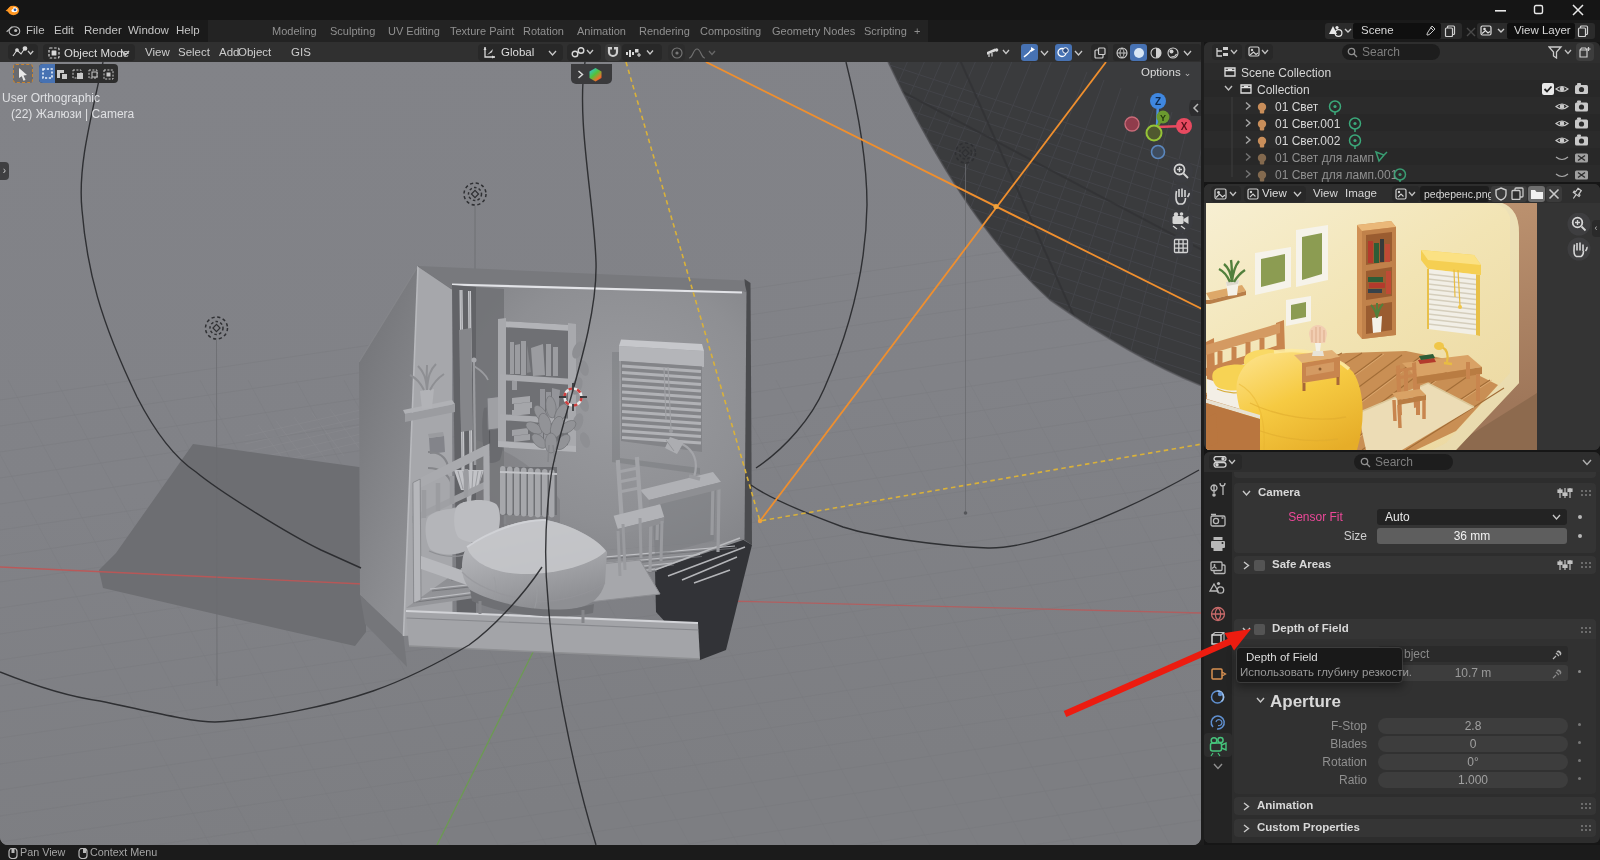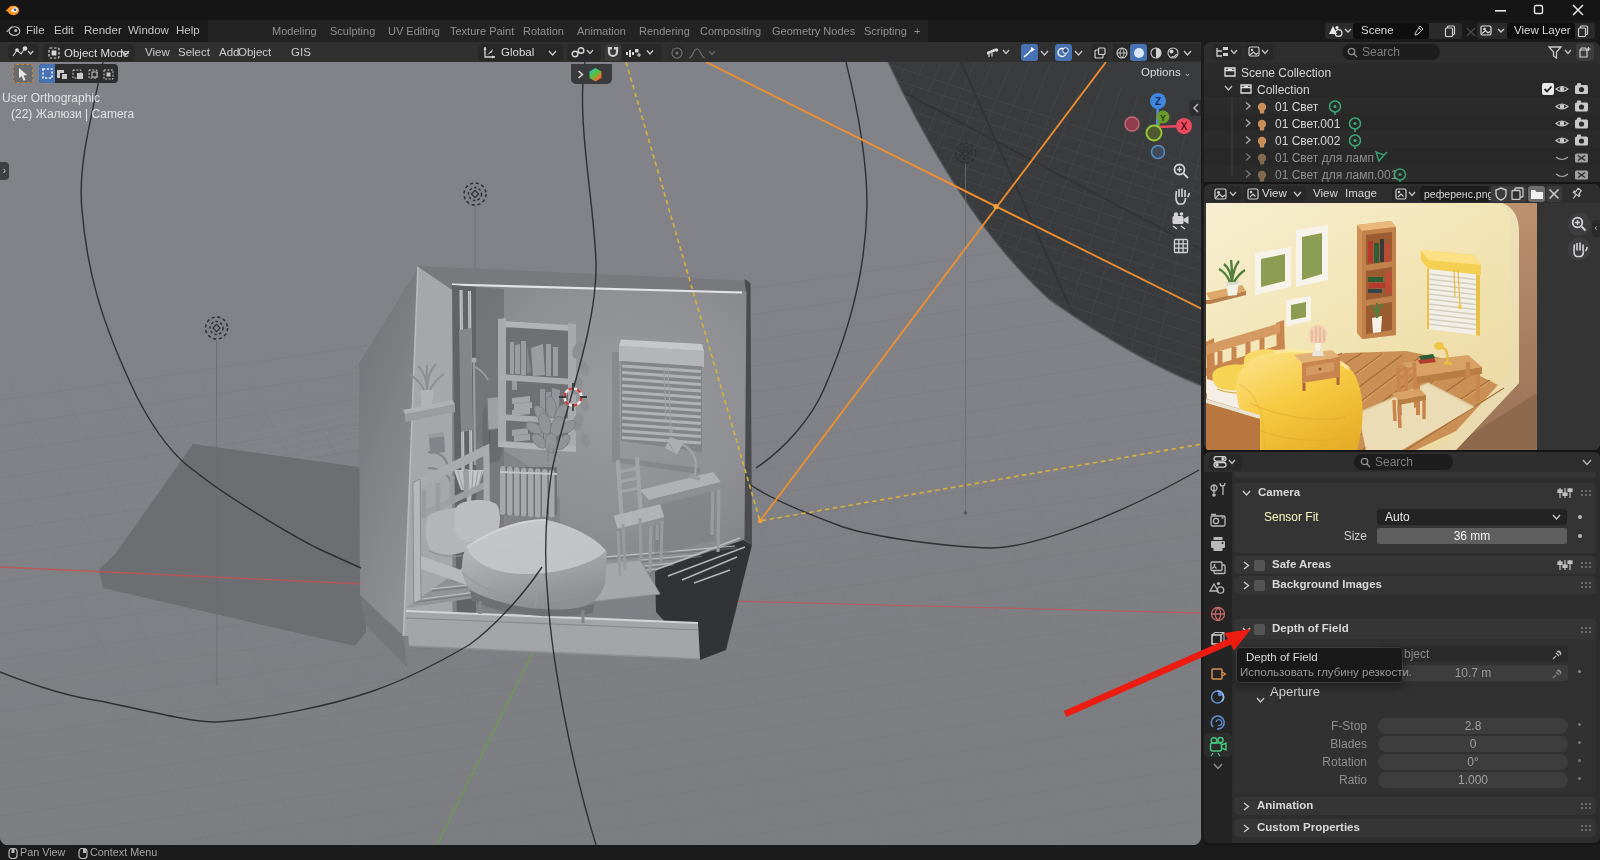--- a/index.html
+++ b/index.html
@@ -69,21 +69,21 @@
     <div class="wtab" style="left:864px">Scripting</div>
     <div class="wtab" style="left:914px">+</div>
 
     <div class="abs" style="left:1325px;top:3px;width:137px;height:16px;background:#2b2b2b;border-radius:3px">
       <svg class="abs" style="left:3px;top:2px" width="24" height="12" viewBox="0 0 24 12">
         <path d="M5 1 L9 9 L1 9 Z" fill="#e8e8e8"></path>
         <circle cx="10.5" cy="8" r="3.4" fill="none" stroke="#e8e8e8" stroke-width="1.2"></circle>
         <circle cx="9" cy="2.5" r="1.6" fill="#e8e8e8"></circle>
         <path d="M17 4 l3 3 l3 -3" stroke="#cccccc" stroke-width="1.4" fill="none"></path>
       </svg>
-      <div class="abs" style="left:28px;top:0;width:76px;height:16px;background:#0f0f0f;border-radius:2px;color:#d8d8d8;font-size:11.5px;padding:1px 0 0 8px">Scene
+      <div class="abs" style="left:28px;top:0;width:88px;height:16px;background:#0f0f0f;border-radius:2px;color:#d8d8d8;font-size:11.5px;padding:1px 0 0 8px">Scene
         <svg class="abs" style="right:4px;top:2px" width="12" height="12" viewBox="0 0 12 12">
             <path d="M7 1 L10 4 L5 9 L3 10 L2 10 L2 9 L3 7 Z M5.5 2.5 L9 6" stroke="#c9c9c9" stroke-width="1" fill="none"></path>
           </svg>
       </div>
       <svg class="abs" style="left:119px;top:2px" width="13" height="12" viewBox="0 0 13 12">
         <rect x="3.5" y="1" width="7" height="8.5" rx="1" fill="none" stroke="#d0d0d0" stroke-width="1.2"></rect>
         <rect x="1.5" y="3" width="7" height="8.5" rx="1" fill="#2b2b2b" stroke="#d0d0d0" stroke-width="1.2"></rect>
       </svg>
     </div>
     <div class="abs" style="left:1340px;top:19px;width:120px;height:3px;background:#0f0f0f;opacity:0"></div>
@@ -1157,21 +1157,21 @@
         <svg class="abs" style="left:346px;top:6px" width="14" height="9" viewBox="0 0 14 9">
             <g fill="#7a7a7a">
               <circle cx="2" cy="2" r="1.1"></circle>
               <circle cx="6" cy="2" r="1.1"></circle>
               <circle cx="10" cy="2" r="1.1"></circle>
               <circle cx="2" cy="6" r="1.1"></circle>
               <circle cx="6" cy="6" r="1.1"></circle>
               <circle cx="10" cy="6" r="1.1"></circle>
             </g>
           </svg>
-        <div class="abs" style="left:30px;top:27px;width:103px;text-align:left;color:#fef9c3">Sensor Fit</div>
+        <div class="abs" style="left:30px;top:27px;width:103px;text-align:center;color:#ec4899">Sensor Fit</div>
         <div class="abs" style="left:143px;top:26px;width:190px;height:16px;background:#232323;border-radius:3px;padding:1px 0 0 8px;color:#e8e8e8">Auto
           <svg class="abs" style="right:6px;top:5px" width="9" height="7" viewBox="0 0 9 7">
               <path d="M1 1 l3.5 4 l3.5 -4" stroke="#c8c8c8" stroke-width="1.3" fill="none"></path>
             </svg>
         </div>
         <div class="abs" style="left:344px;top:32px;width:4px;height:4px;background:#b8b8b8;border-radius:50%"></div>
         <div class="abs" style="left:60px;top:46px;width:73px;text-align:right;color:#cfcfcf">Size</div>
         <div class="abs" style="left:143px;top:45px;width:190px;height:16px;background:#5e5e5e;border-radius:3px;text-align:center;padding-top:1px;color:#f2f2f2">36 mm</div>
         <div class="abs" style="left:344px;top:51px;width:4px;height:4px;background:#b8b8b8;border-radius:50%"></div>
       </div>
@@ -1195,37 +1195,20 @@
               <circle cx="2" cy="2" r="1.1"></circle>
               <circle cx="6" cy="2" r="1.1"></circle>
               <circle cx="10" cy="2" r="1.1"></circle>
               <circle cx="2" cy="6" r="1.1"></circle>
               <circle cx="6" cy="6" r="1.1"></circle>
               <circle cx="10" cy="6" r="1.1"></circle>
             </g>
           </svg>
       </div>
 
-      <div class="abs" style="left:30px;top:124px;width:362px;height:18px;background:#353535;border-radius:4px">
-        <svg class="abs" style="left:9px;top:5px" width="7" height="9" viewBox="0 0 7 9">
-            <path d="M1 1 l4.5 3.5 L1 8" stroke="#c8c8c8" stroke-width="1.4" fill="none"></path>
-          </svg>
-        <div class="abs" style="left:20px;top:3.5px;width:11px;height:11px;background:#545454;border-radius:2px"></div>
-        <div class="abs" style="left:38px;top:2px;font-weight:bold;font-size:11.5px">Background Images</div>
-        <svg class="abs" style="left:346px;top:5px" width="14" height="9" viewBox="0 0 14 9">
-            <g fill="#7a7a7a">
-              <circle cx="2" cy="2" r="1.1"></circle>
-              <circle cx="6" cy="2" r="1.1"></circle>
-              <circle cx="10" cy="2" r="1.1"></circle>
-              <circle cx="2" cy="6" r="1.1"></circle>
-              <circle cx="6" cy="6" r="1.1"></circle>
-              <circle cx="10" cy="6" r="1.1"></circle>
-            </g>
-          </svg>
-      </div>
 
 
       <div class="abs" style="left:30px;top:167px;width:362px;height:175px;background:#313131;border-radius:4px">
         <div class="abs" style="left:0;top:0;width:362px;height:20px;background:#353535;border-radius:4px 4px 0 0"></div>
         <svg class="abs" style="left:8px;top:7px" width="9" height="8" viewBox="0 0 9 8">
             <path d="M1 2 l3.5 4 l3.5 -4" stroke="#c8c8c8" stroke-width="1.4" fill="none"></path>
           </svg>
         <div class="abs" style="left:20px;top:4.5px;width:11px;height:11px;background:#545454;border-radius:2px"></div>
         <div class="abs" style="left:38px;top:3px;font-weight:bold;font-size:11.5px">Depth of Field</div>
         <svg class="abs" style="left:346px;top:7px" width="14" height="9" viewBox="0 0 14 9">
@@ -1248,21 +1231,21 @@
         <div class="abs" style="left:144px;top:46px;width:190px;height:16px;background:#3d3d3d;border-radius:3px;color:#9a9a9a;text-align:center;padding-top:1px">10.7 m
           <svg class="abs" style="right:5px;top:3px" width="11" height="11" viewBox="0 0 11 11">
               <path d="M1 10 L4 7 M4 4 L7 7 M6 2 l3 3 M5 3 a2 2 0 0 1 3 3" stroke="#888888" stroke-width="1.2" fill="none"></path>
             </svg>
         </div>
         <div class="abs" style="left:344px;top:51px;width:3px;height:3px;background:#8a8a8a;border-radius:50%"></div>
 
         <svg class="abs" style="left:22px;top:77px" width="9" height="8" viewBox="0 0 9 8">
             <path d="M1 2 l3.5 4 l3.5 -4" stroke="#c8c8c8" stroke-width="1.4" fill="none"></path>
           </svg>
-        <div class="abs" style="left:36px;top:65px;font-weight:normal;font-size:13px">Aperture</div>
+        <div class="abs" style="left:36px;top:73px;font-weight:bold;font-size:17px">Aperture</div>
         <div class="abs" style="left:30px;top:100px;width:103px;text-align:right;color:#8f8f8f">F-Stop</div>
         <div class="abs" style="left:144px;top:99px;width:190px;height:16px;background:#3d3d3d;border-radius:8px;color:#a0a0a0;text-align:center;padding-top:1px">2.8</div>
         <div class="abs" style="left:30px;top:118px;width:103px;text-align:right;color:#8f8f8f">Blades</div>
         <div class="abs" style="left:144px;top:117px;width:190px;height:16px;background:#3d3d3d;border-radius:8px;color:#a0a0a0;text-align:center;padding-top:1px">0</div>
         <div class="abs" style="left:30px;top:136px;width:103px;text-align:right;color:#8f8f8f">Rotation</div>
         <div class="abs" style="left:144px;top:135px;width:190px;height:16px;background:#3d3d3d;border-radius:8px;color:#a0a0a0;text-align:center;padding-top:1px">0°</div>
         <div class="abs" style="left:30px;top:154px;width:103px;text-align:right;color:#8f8f8f">Ratio</div>
         <div class="abs" style="left:144px;top:153px;width:190px;height:16px;background:#3d3d3d;border-radius:8px;color:#a0a0a0;text-align:center;padding-top:1px">1.000</div>
         <div class="abs" style="left:344px;top:104px;width:3px;height:3px;background:#777;border-radius:50%"></div>
         <div class="abs" style="left:344px;top:122px;width:3px;height:3px;background:#777;border-radius:50%"></div>

